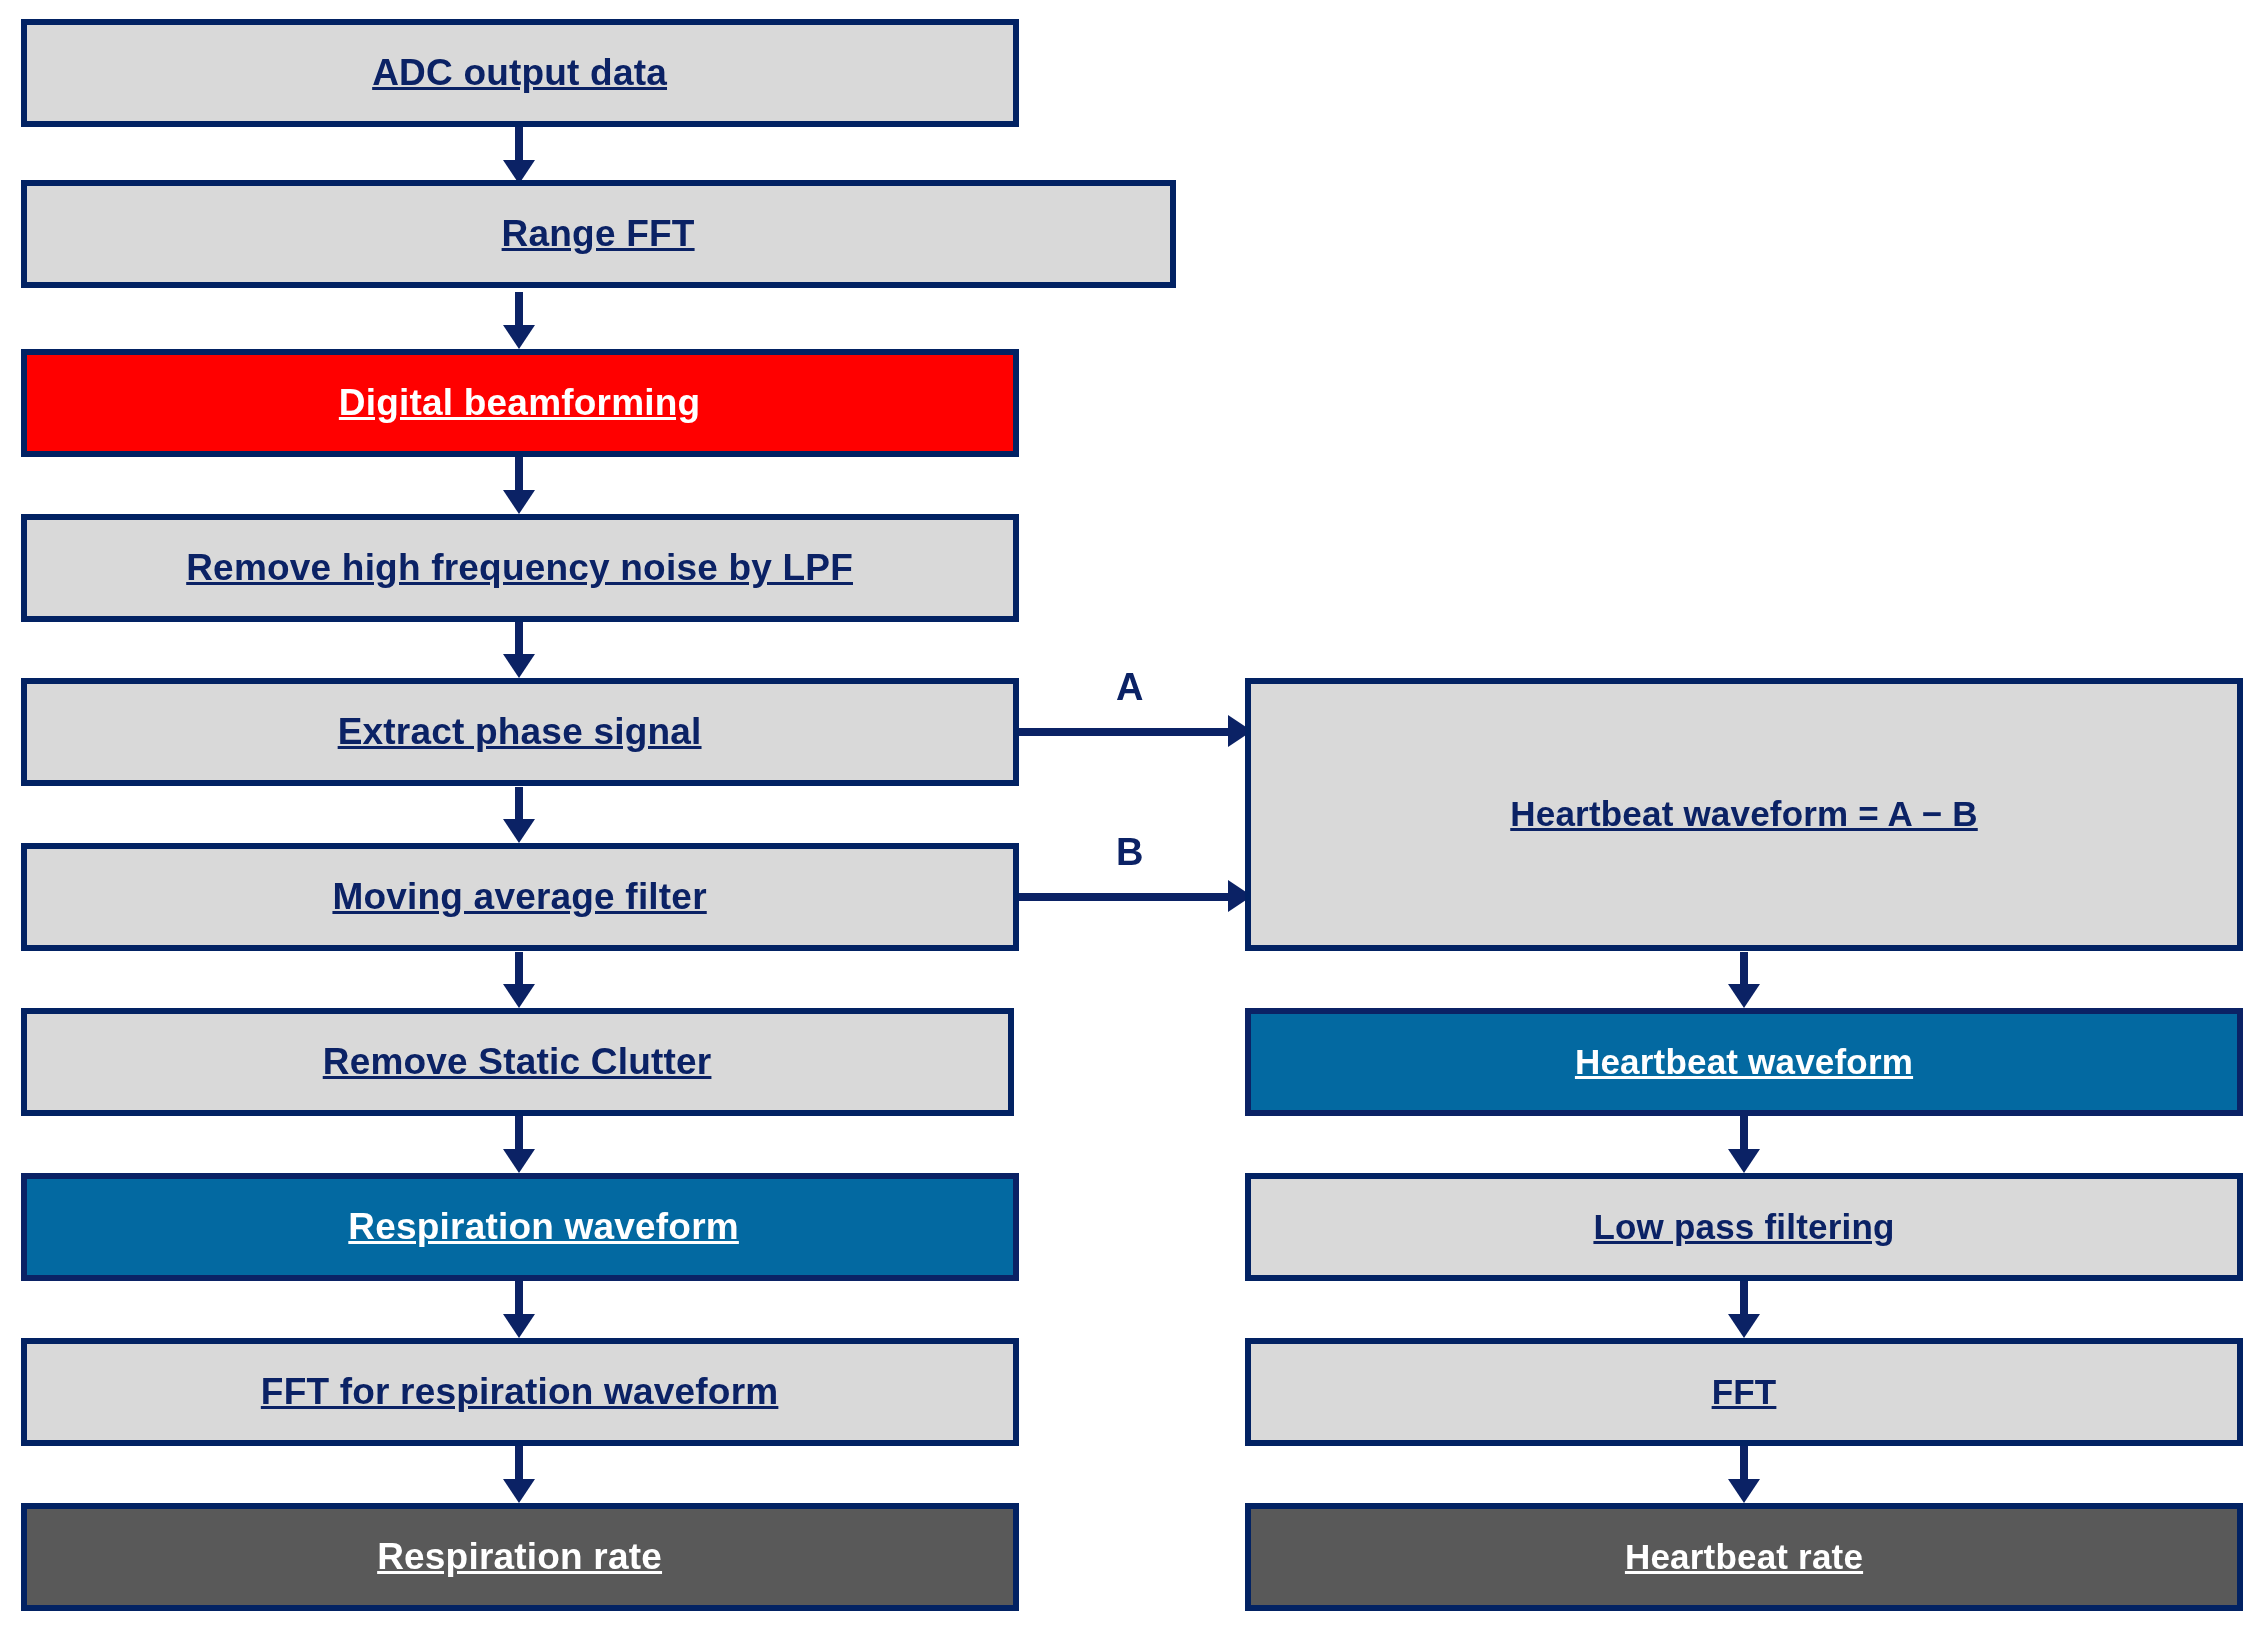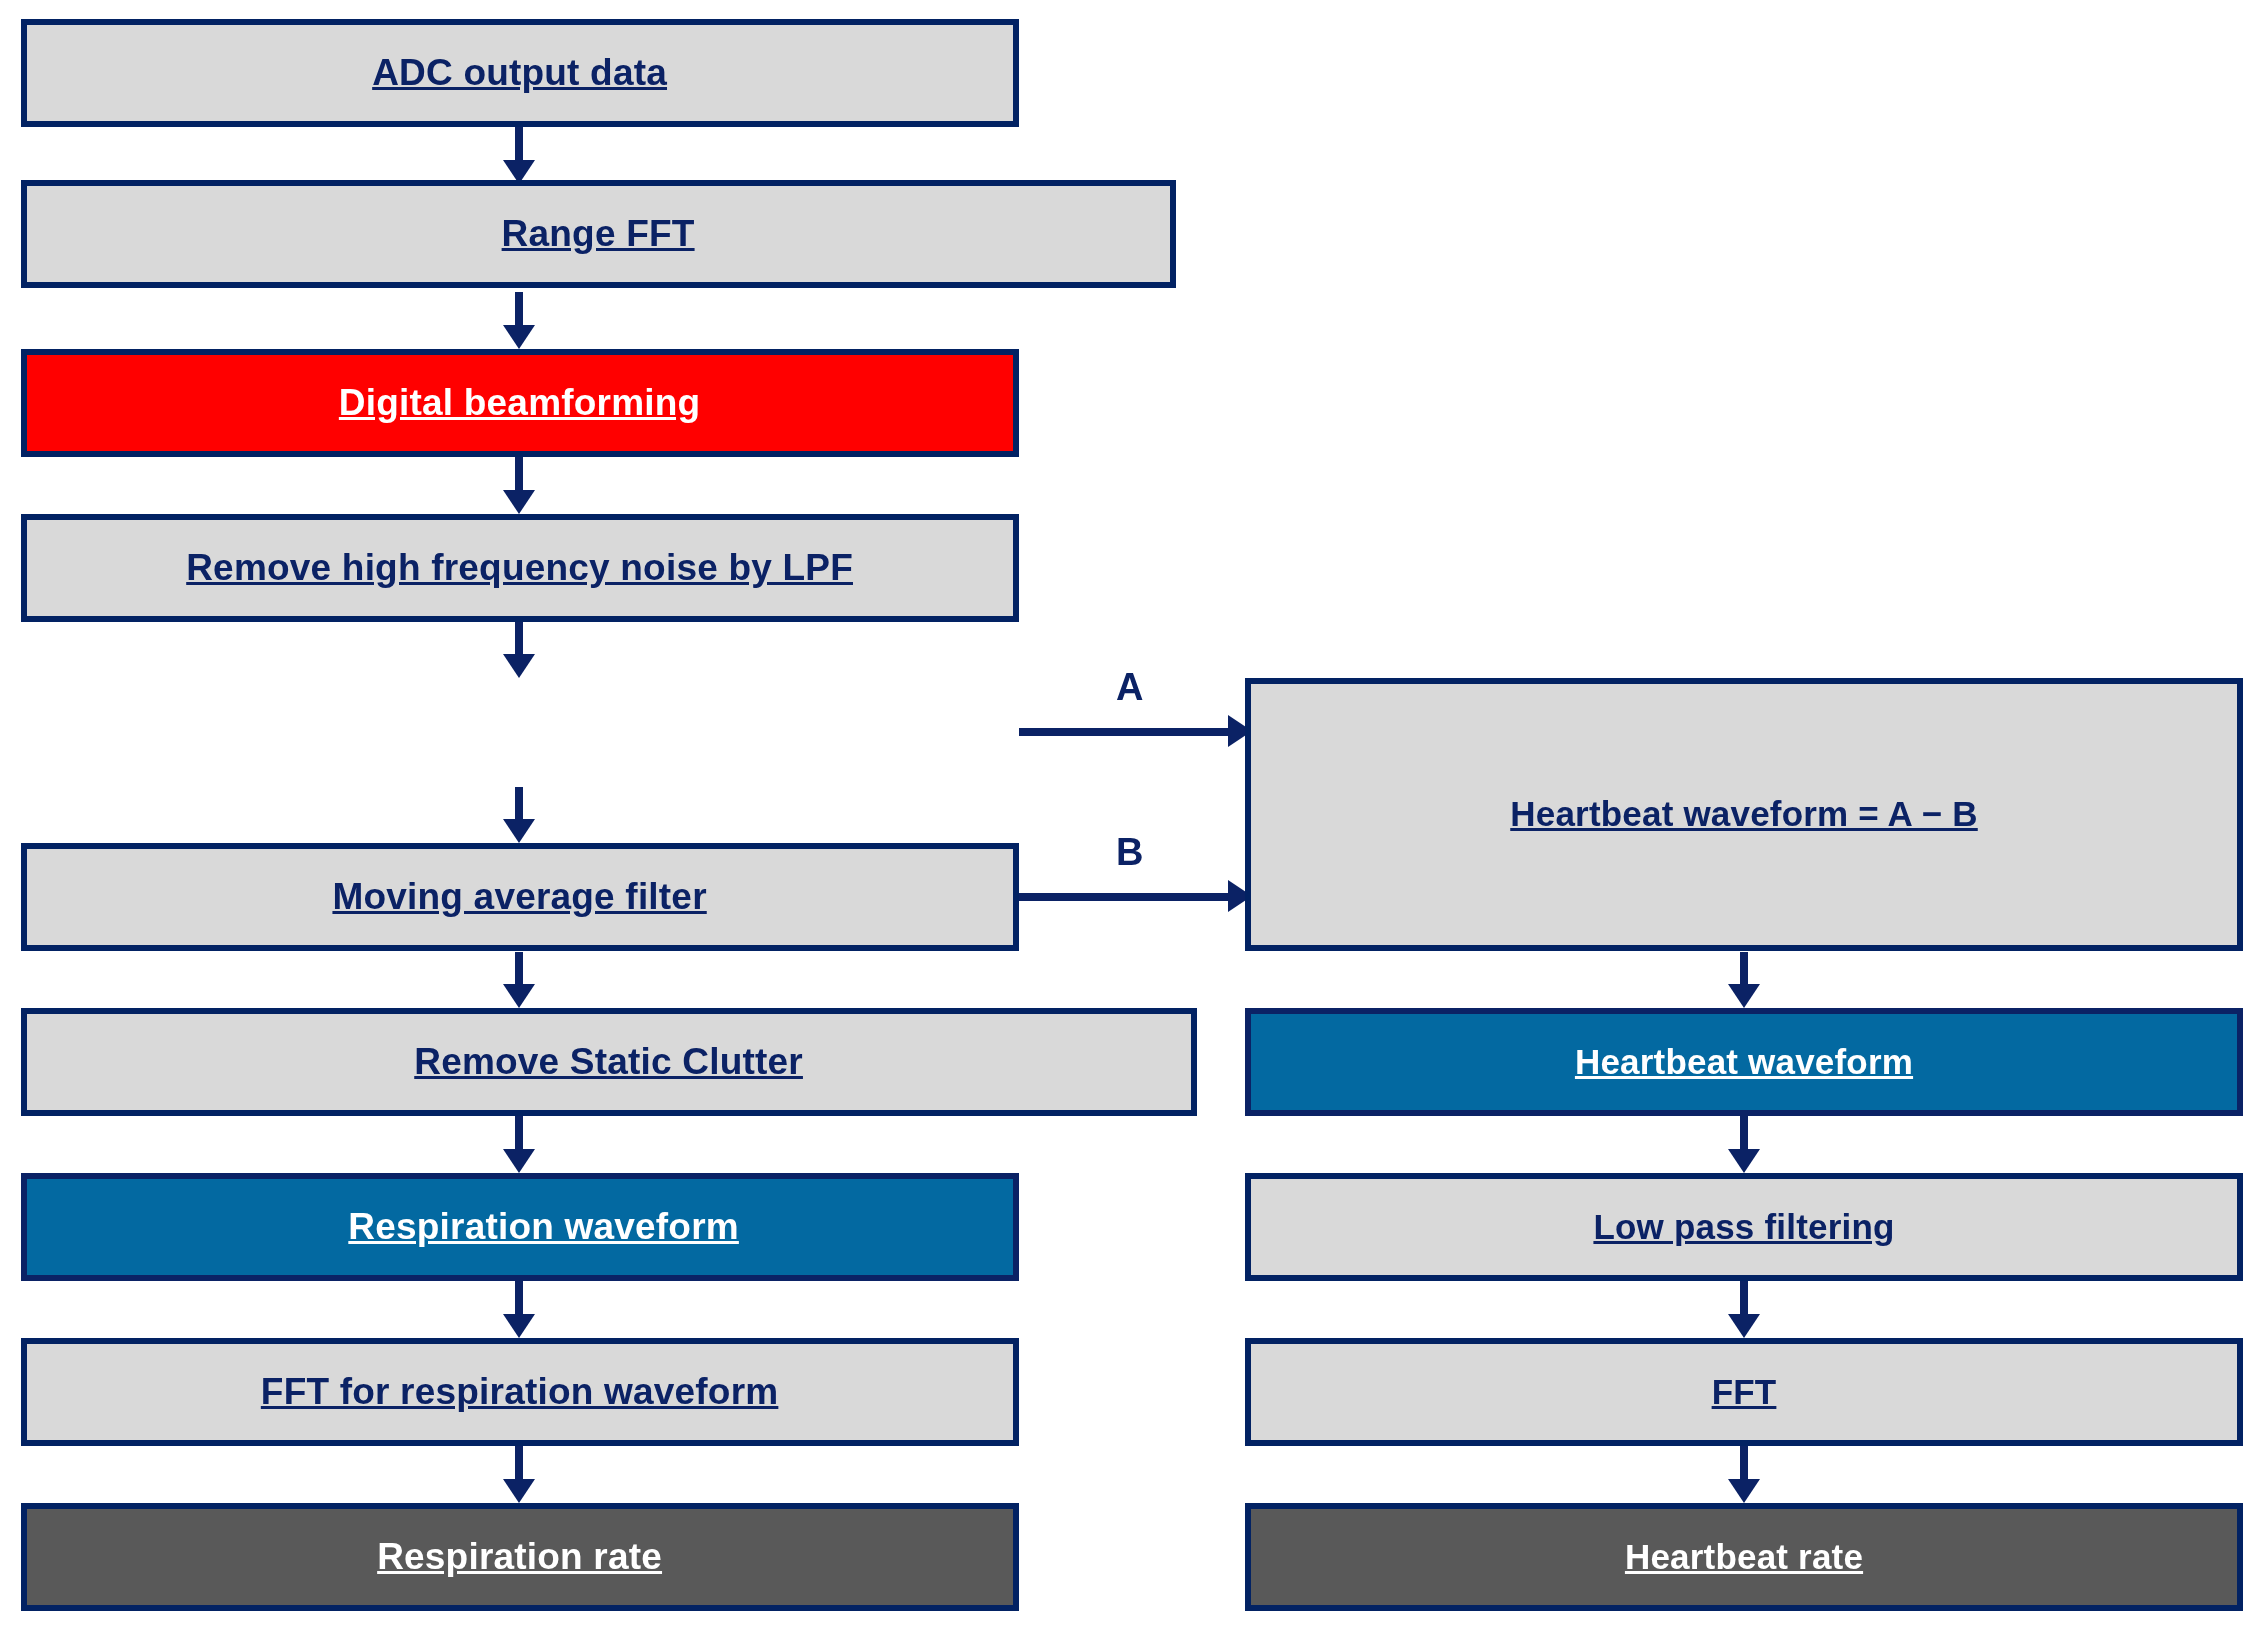--- a/index.html
+++ b/index.html
@@ -107,32 +107,35 @@
   <div class="vline" style="left:515px; top:457px; height:38px;"></div>
   <div class="vhead" style="left:503px; top:490px;"></div>
 
   <div class="node fill-gray sz-1" style="left:20.6px;  top:514px;  width:998px; height:108px;">
     <span class="label">Remove high frequency noise by LPF</span>
   </div>
 
   <div class="vline" style="left:515px; top:622px; height:38px;"></div>
   <div class="vhead" style="left:503px; top:654px;"></div>
 
+  <div class="node fill-gray sz-1" style="left:20.6px;  top:678px;  width:998px; height:108px;">
+    <span class="label">Extract phase signal</span>
+  </div>
 
   <div class="vline" style="left:515px; top:787px; height:38px;"></div>
   <div class="vhead" style="left:503px; top:819px;"></div>
 
   <div class="node fill-gray sz-1" style="left:20.6px;  top:843px;  width:998px; height:108px;">
     <span class="label">Moving average filter</span>
   </div>
 
   <div class="vline" style="left:515px; top:952px; height:38px;"></div>
   <div class="vhead" style="left:503px; top:984px;"></div>
 
-  <div class="node fill-gray sz-1" style="left:20.6px;  top:1008px; width:1176px; height:108px;">
+  <div class="node fill-gray sz-1" style="left:20.6px;  top:1008px; width:993px; height:108px;">
     <span class="label">Remove Static Clutter</span>
   </div>
 
   <div class="vline" style="left:515px; top:1116px; height:38px;"></div>
   <div class="vhead" style="left:503px; top:1149px;"></div>
 
   <div class="node fill-navy sz-1" style="left:20.6px;  top:1173px; width:998px; height:108px;padding-left:48px;">
     <span class="label">Respiration waveform</span>
   </div>
 

